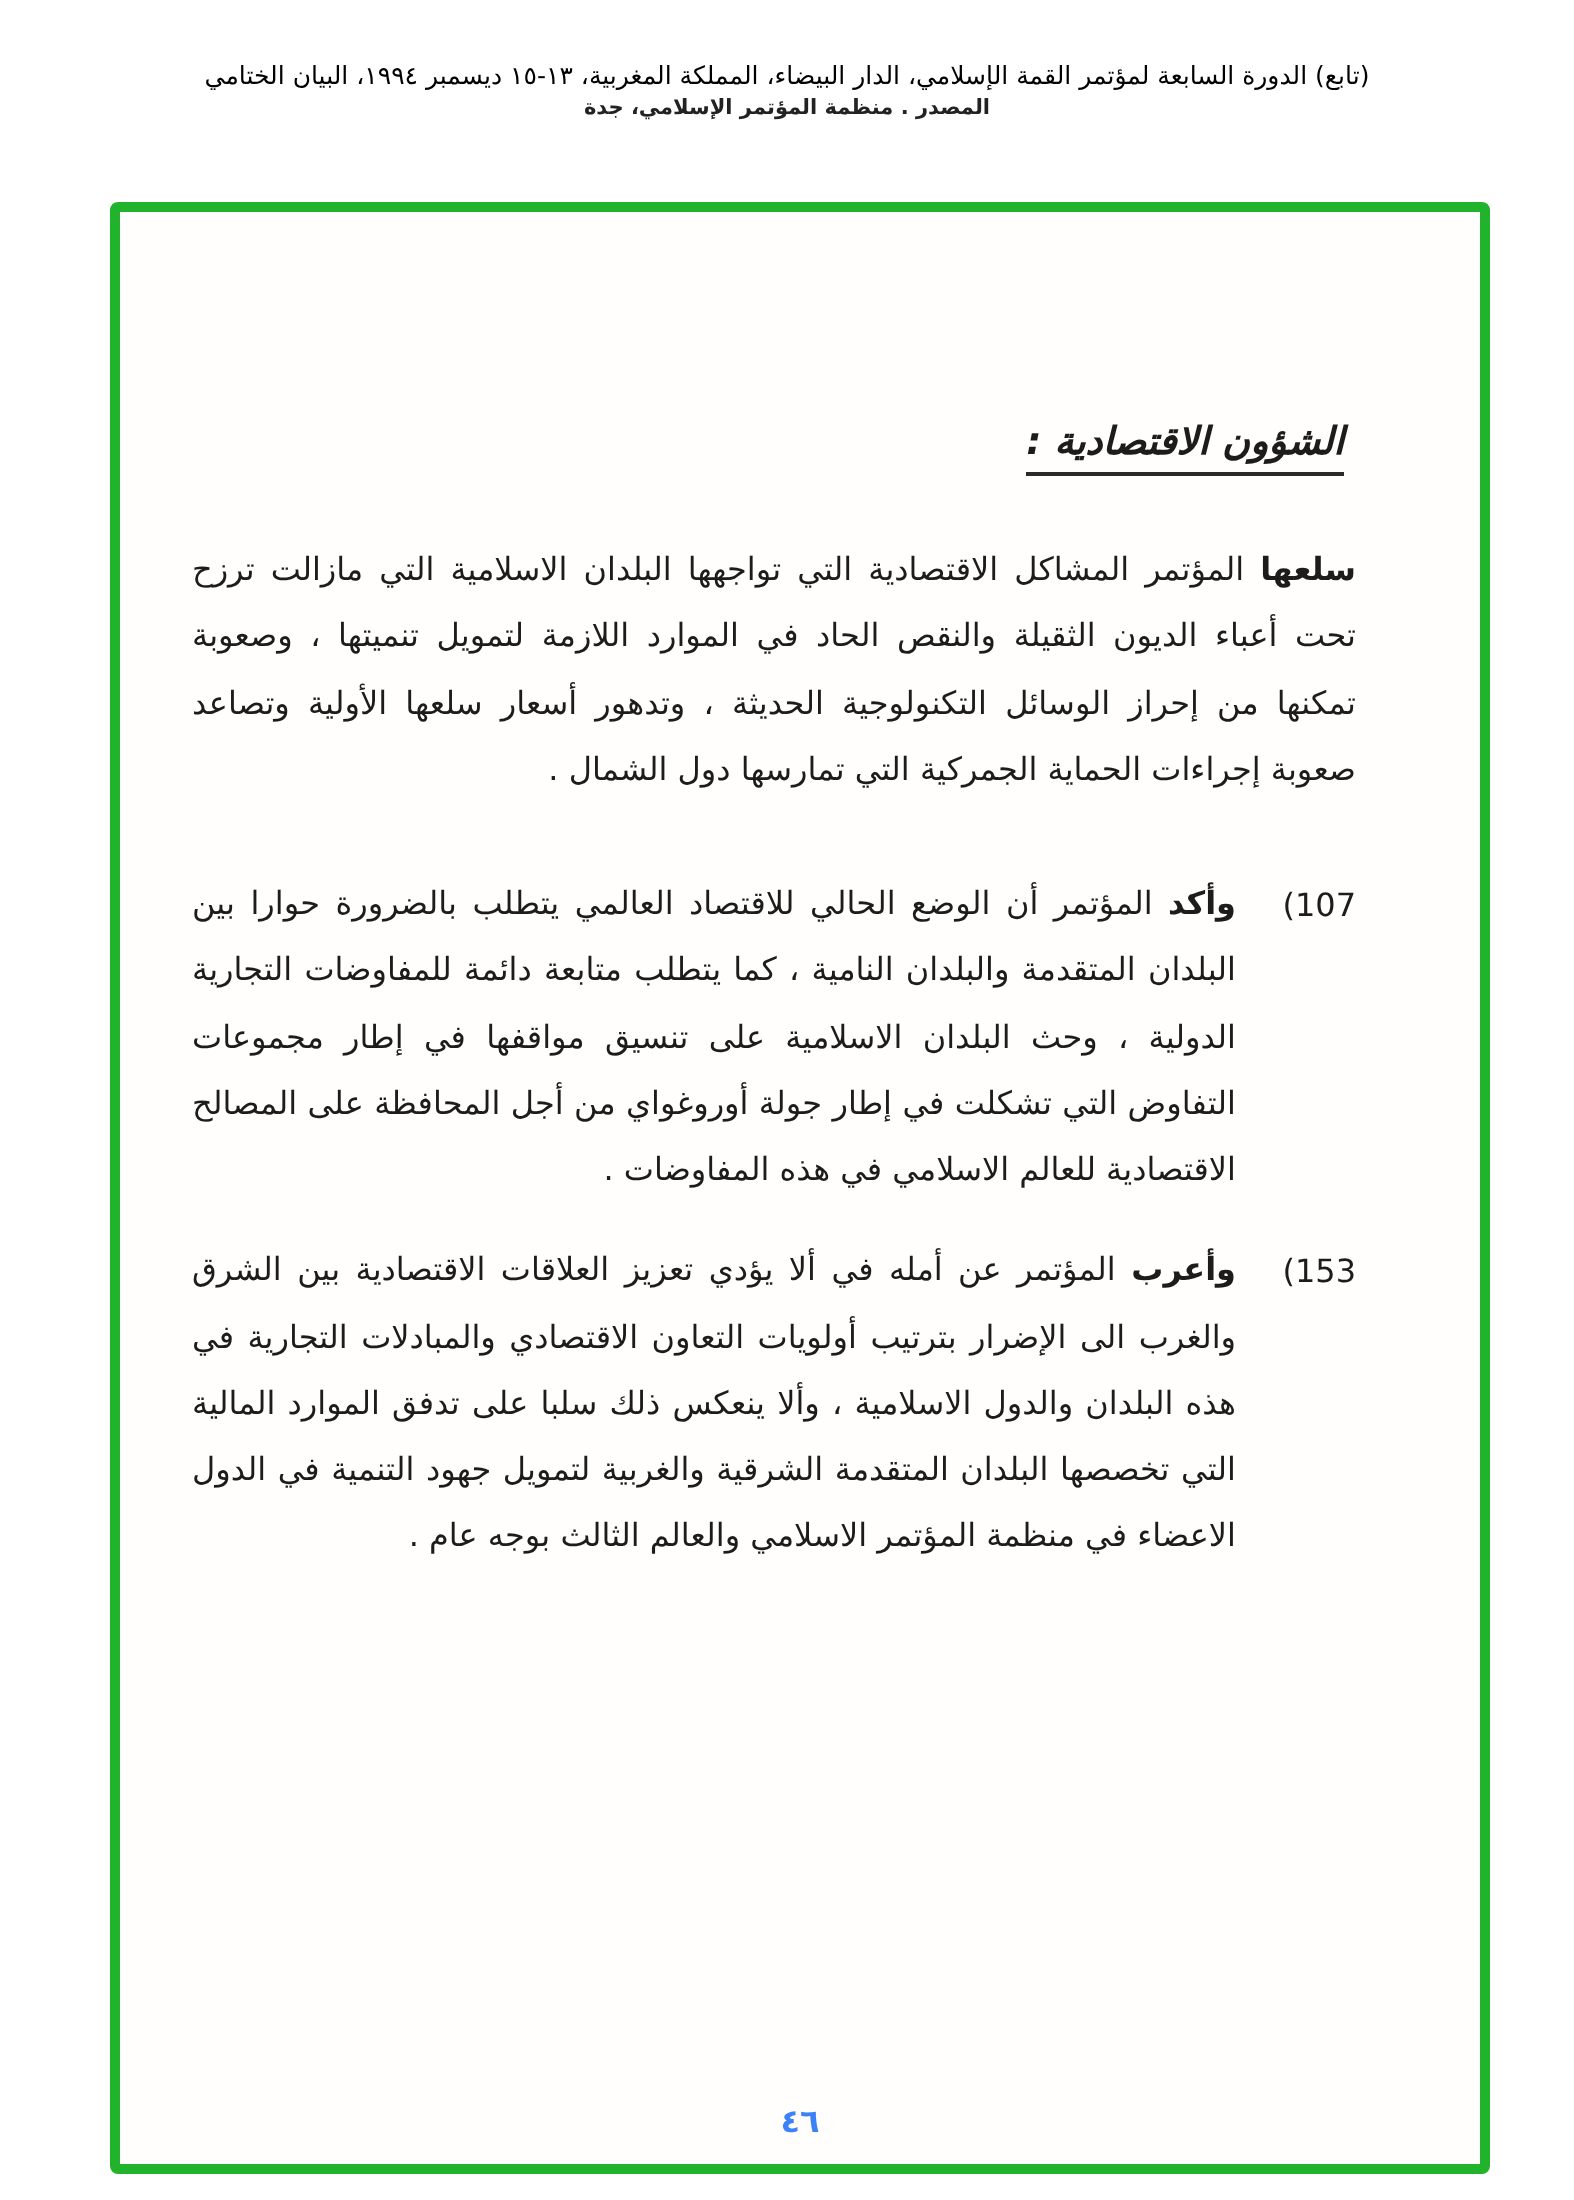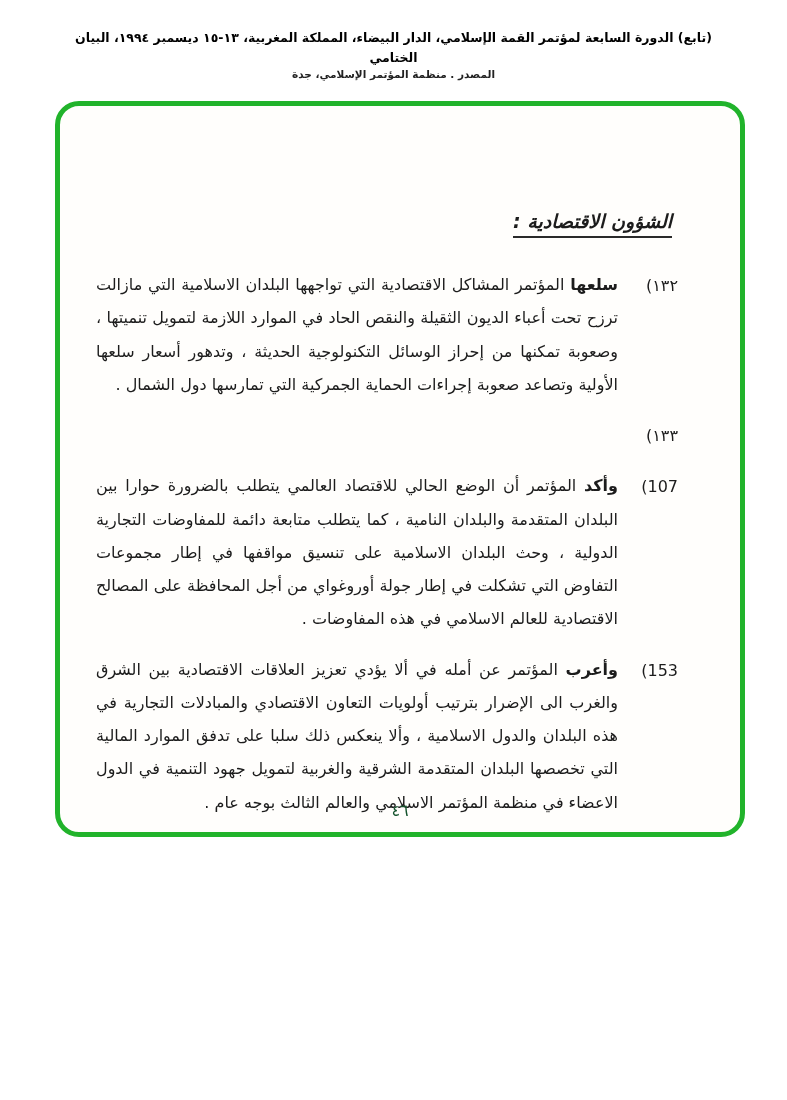--- a/index.html
+++ b/index.html
@@ -6,30 +6,30 @@
   body{
     width:787px;height:1100px;position:relative;background:#ffffff;
     font-family:"DejaVu Sans", sans-serif;color:#111;overflow:hidden;
   }
   
   .doc-header{
     position:absolute;top:28px;left:0;right:0;
     text-align:center;direction:rtl;color:#000;
   }
   .doc-header .line1{
-    font-weight:bold;font-size:12.5px;letter-spacing:.2px;line-height:1.6;
+    font-weight:normal;font-size:12.5px;letter-spacing:.2px;line-height:1.6;
     padding:0 71px;
   }
   .doc-header .line2{
     font-weight:bold;font-size:10.5px;color:#222;
   }
   
   .scan-frame{
-    position:absolute;left:55px;top:101px;width:690px;height:736px;
-    border:5px solid #21b32b;border-radius:24px;background:#fffefc;
+    position:absolute;left:55px;top:101px;width:690px;height:986px;
+    border:5px solid #21b32b;border-radius:4px;background:#fffefc;
     box-sizing:border-box;
   }
   .scan-content{
     position:absolute;top:104px;right:62px;left:36px;bottom:60px;
     direction:rtl;color:#1c1c1c;
   }
   
   .section-title{
     text-align:right;padding-left:4px;margin:0 6px 30px 0;
   }
@@ -44,45 +44,43 @@
     font-size:16px;line-height:2.08;text-align:justify;
   }
   .para-number{
     flex:0 0 46px;white-space:nowrap;padding-top:1px;
   }
   .para-text{flex:1;}
   .para-text .lead{font-weight:bold;}
   
   .page-number{
     position:absolute;bottom:12px;left:0;right:0;
-    text-align:center;font-weight:normal;font-size:16px;color:#14532d;
+    text-align:center;font-weight:bold;font-size:16px;color:#3b82f6;
   }
 </style>
 </head>
 <body>
 
 <div class="doc-header">
   <div class="line1">(تابع) الدورة السابعة لمؤتمر القمة الإسلامي، الدار البيضاء، المملكة المغربية، ١٣-١٥ ديسمبر ١٩٩٤، البيان الختامي</div>
   <div class="line2">المصدر .  منظمة المؤتمر الإسلامي، جدة</div>
 </div>
 
 <div class="scan-frame">
   <div class="scan-content">
 
     <div class="section-title">
       <span>الشؤون الاقتصادية :</span>
     </div>
 
     <div class="para">
-      <div class="para-number">١٣٢)</div>
       <div class="para-text"><span class="lead">سلعها</span> <span>المؤتمر المشاكل الاقتصادية التي تواجهها البلدان الاسلامية التي مازالت ترزح تحت أعباء الديون الثقيلة والنقص الحاد في الموارد اللازمة لتمويل تنميتها ، وصعوبة تمكنها من إحراز الوسائل التكنولوجية الحديثة ، وتدهور أسعار سلعها الأولية وتصاعد صعوبة إجراءات الحماية الجمركية التي تمارسها دول الشمال .</span></div>
     </div>
 
     <div class="para">
-      <div class="para-number">١٣٣)</div>
     </div>
 
     <div class="para">
       <div class="para-number">107)</div>
       <div class="para-text"><span class="lead">وأكد</span> <span>المؤتمر أن الوضع الحالي للاقتصاد العالمي يتطلب بالضرورة حوارا بين البلدان المتقدمة والبلدان النامية ، كما يتطلب متابعة دائمة للمفاوضات التجارية الدولية ، وحث البلدان الاسلامية على تنسيق مواقفها في إطار مجموعات التفاوض التي تشكلت في إطار جولة أوروغواي من أجل المحافظة على المصالح الاقتصادية للعالم الاسلامي في هذه المفاوضات .</span></div>
     </div>
 
     <div class="para">
       <div class="para-number">153)</div>
       <div class="para-text"><span class="lead">وأعرب</span> <span>المؤتمر عن أمله في ألا يؤدي تعزيز العلاقات الاقتصادية بين الشرق والغرب الى الإضرار بترتيب أولويات التعاون الاقتصادي والمبادلات التجارية في هذه البلدان والدول الاسلامية ، وألا ينعكس ذلك سلبا على تدفق الموارد المالية التي تخصصها البلدان المتقدمة الشرقية والغربية لتمويل جهود التنمية في الدول الاعضاء في منظمة المؤتمر الاسلامي والعالم الثالث بوجه عام .</span></div>

